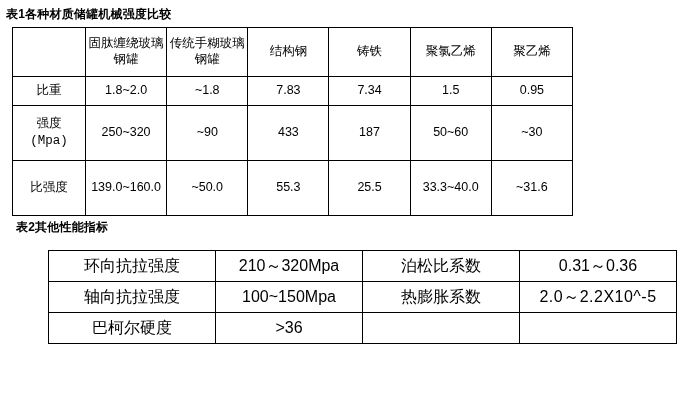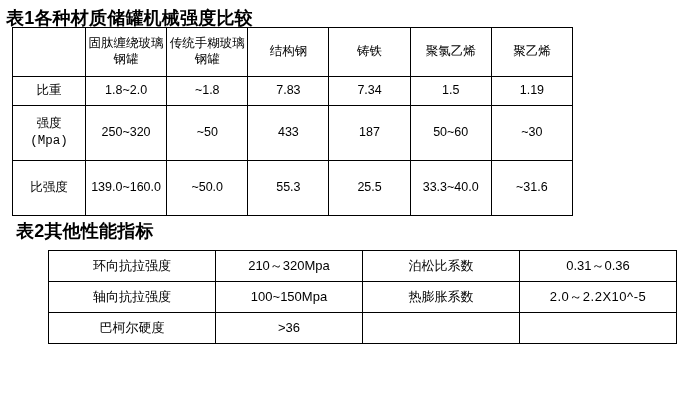--- a/index.html
+++ b/index.html
@@ -10,21 +10,21 @@
   body {
     width: 696px;
     height: 419px;
     position: relative;
     font-family: "Liberation Sans", sans-serif;
     color: #000000;
     font-size: 12px;
   }
   .caption {
     font-weight: bold;
-    font-size: 18px;
+    font-size: 12px;
     letter-spacing: 0.2px;
   }
   #caption1 {
     position: absolute;
     left: 6px;
     top: 6px;
   }
   #caption2 {
     position: absolute;
     left: 16px;
@@ -68,21 +68,21 @@
     left: 48px;
     top: 250px;
     width: 600px;
     border-collapse: collapse;
     table-layout: fixed;
   }
   #table2 td {
     border: 1px solid #000000;
     text-align: center;
     vertical-align: middle;
-    font-size: 13px;
+    font-size: 16px;
     height: 26px;
     padding: 2px 3px;
     line-height: 1.3;
   }
   #table2 .lbl { width: 160px; font-weight: normal; }
   #table2 .val { width: 140px; }
   #table2 .lbl2 { width: 150px; }
   #table2 .val2 { width: 150px; }
   #table2 .tall { height: 34px; }
   .sup-gap { letter-spacing: 0.5px; }
@@ -103,29 +103,29 @@
       <td class="hdr">聚氯乙烯</td>
       <td class="hdr">聚乙烯</td>
     </tr>
     <tr class="r1">
       <td class="rowlabel">比重</td>
       <td>1.8~2.0</td>
       <td>~1.8</td>
       <td>7.83</td>
       <td>7.34</td>
       <td>1.5</td>
-      <td>1.19</td>
+      <td>0.95</td>
     </tr>
     <tr class="r2">
       <td class="rowlabel">
         <span class="two-line">强度</span>
         <span class="two-line">(Mpa)</span>
       </td>
       <td>250~320</td>
-      <td>~50</td>
+      <td>~90</td>
       <td>433</td>
       <td>187</td>
       <td>50~60</td>
       <td>~30</td>
     </tr>
     <tr class="r3">
       <td class="rowlabel">比强度</td>
       <td>139.0~160.0</td>
       <td>~50.0</td>
       <td>55.3</td>

